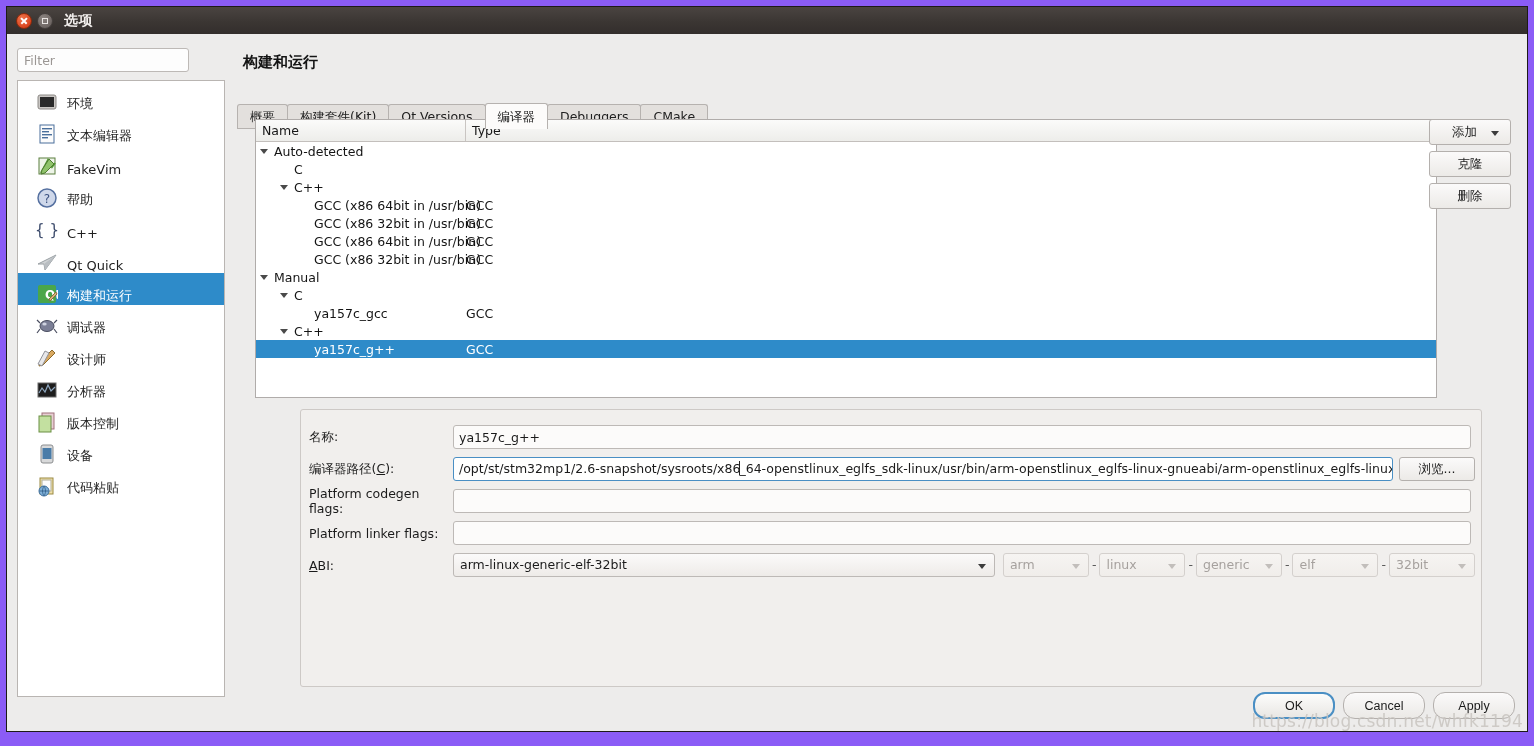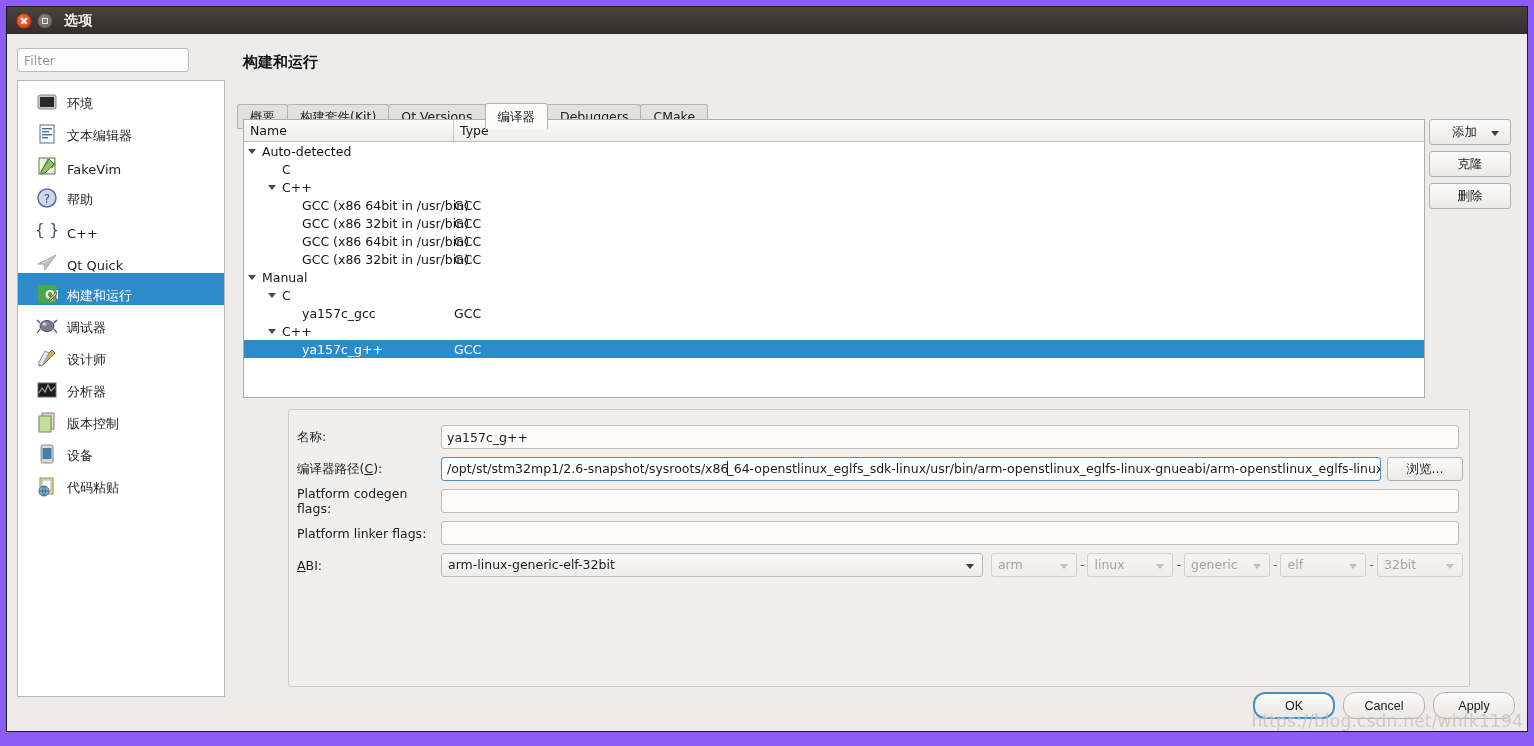--- a/index.html
+++ b/index.html
@@ -183,21 +183,21 @@
     height: 26px;
     line-height: 25px;
     position: relative;
     z-index: 3;
     margin-bottom: -1px;
   }
 
   
   .content {
     position: absolute;
-    left: 8px; top: 85px;
+    left: 20px; top: 85px;
     width: 1134px;
     height: 588px;
   }
 
   
   .tree-wrap {
     position: absolute;
     left: 0; top: 0;
     width: 1182px; height: 279px;
     border: 1px solid #b0acaa;

